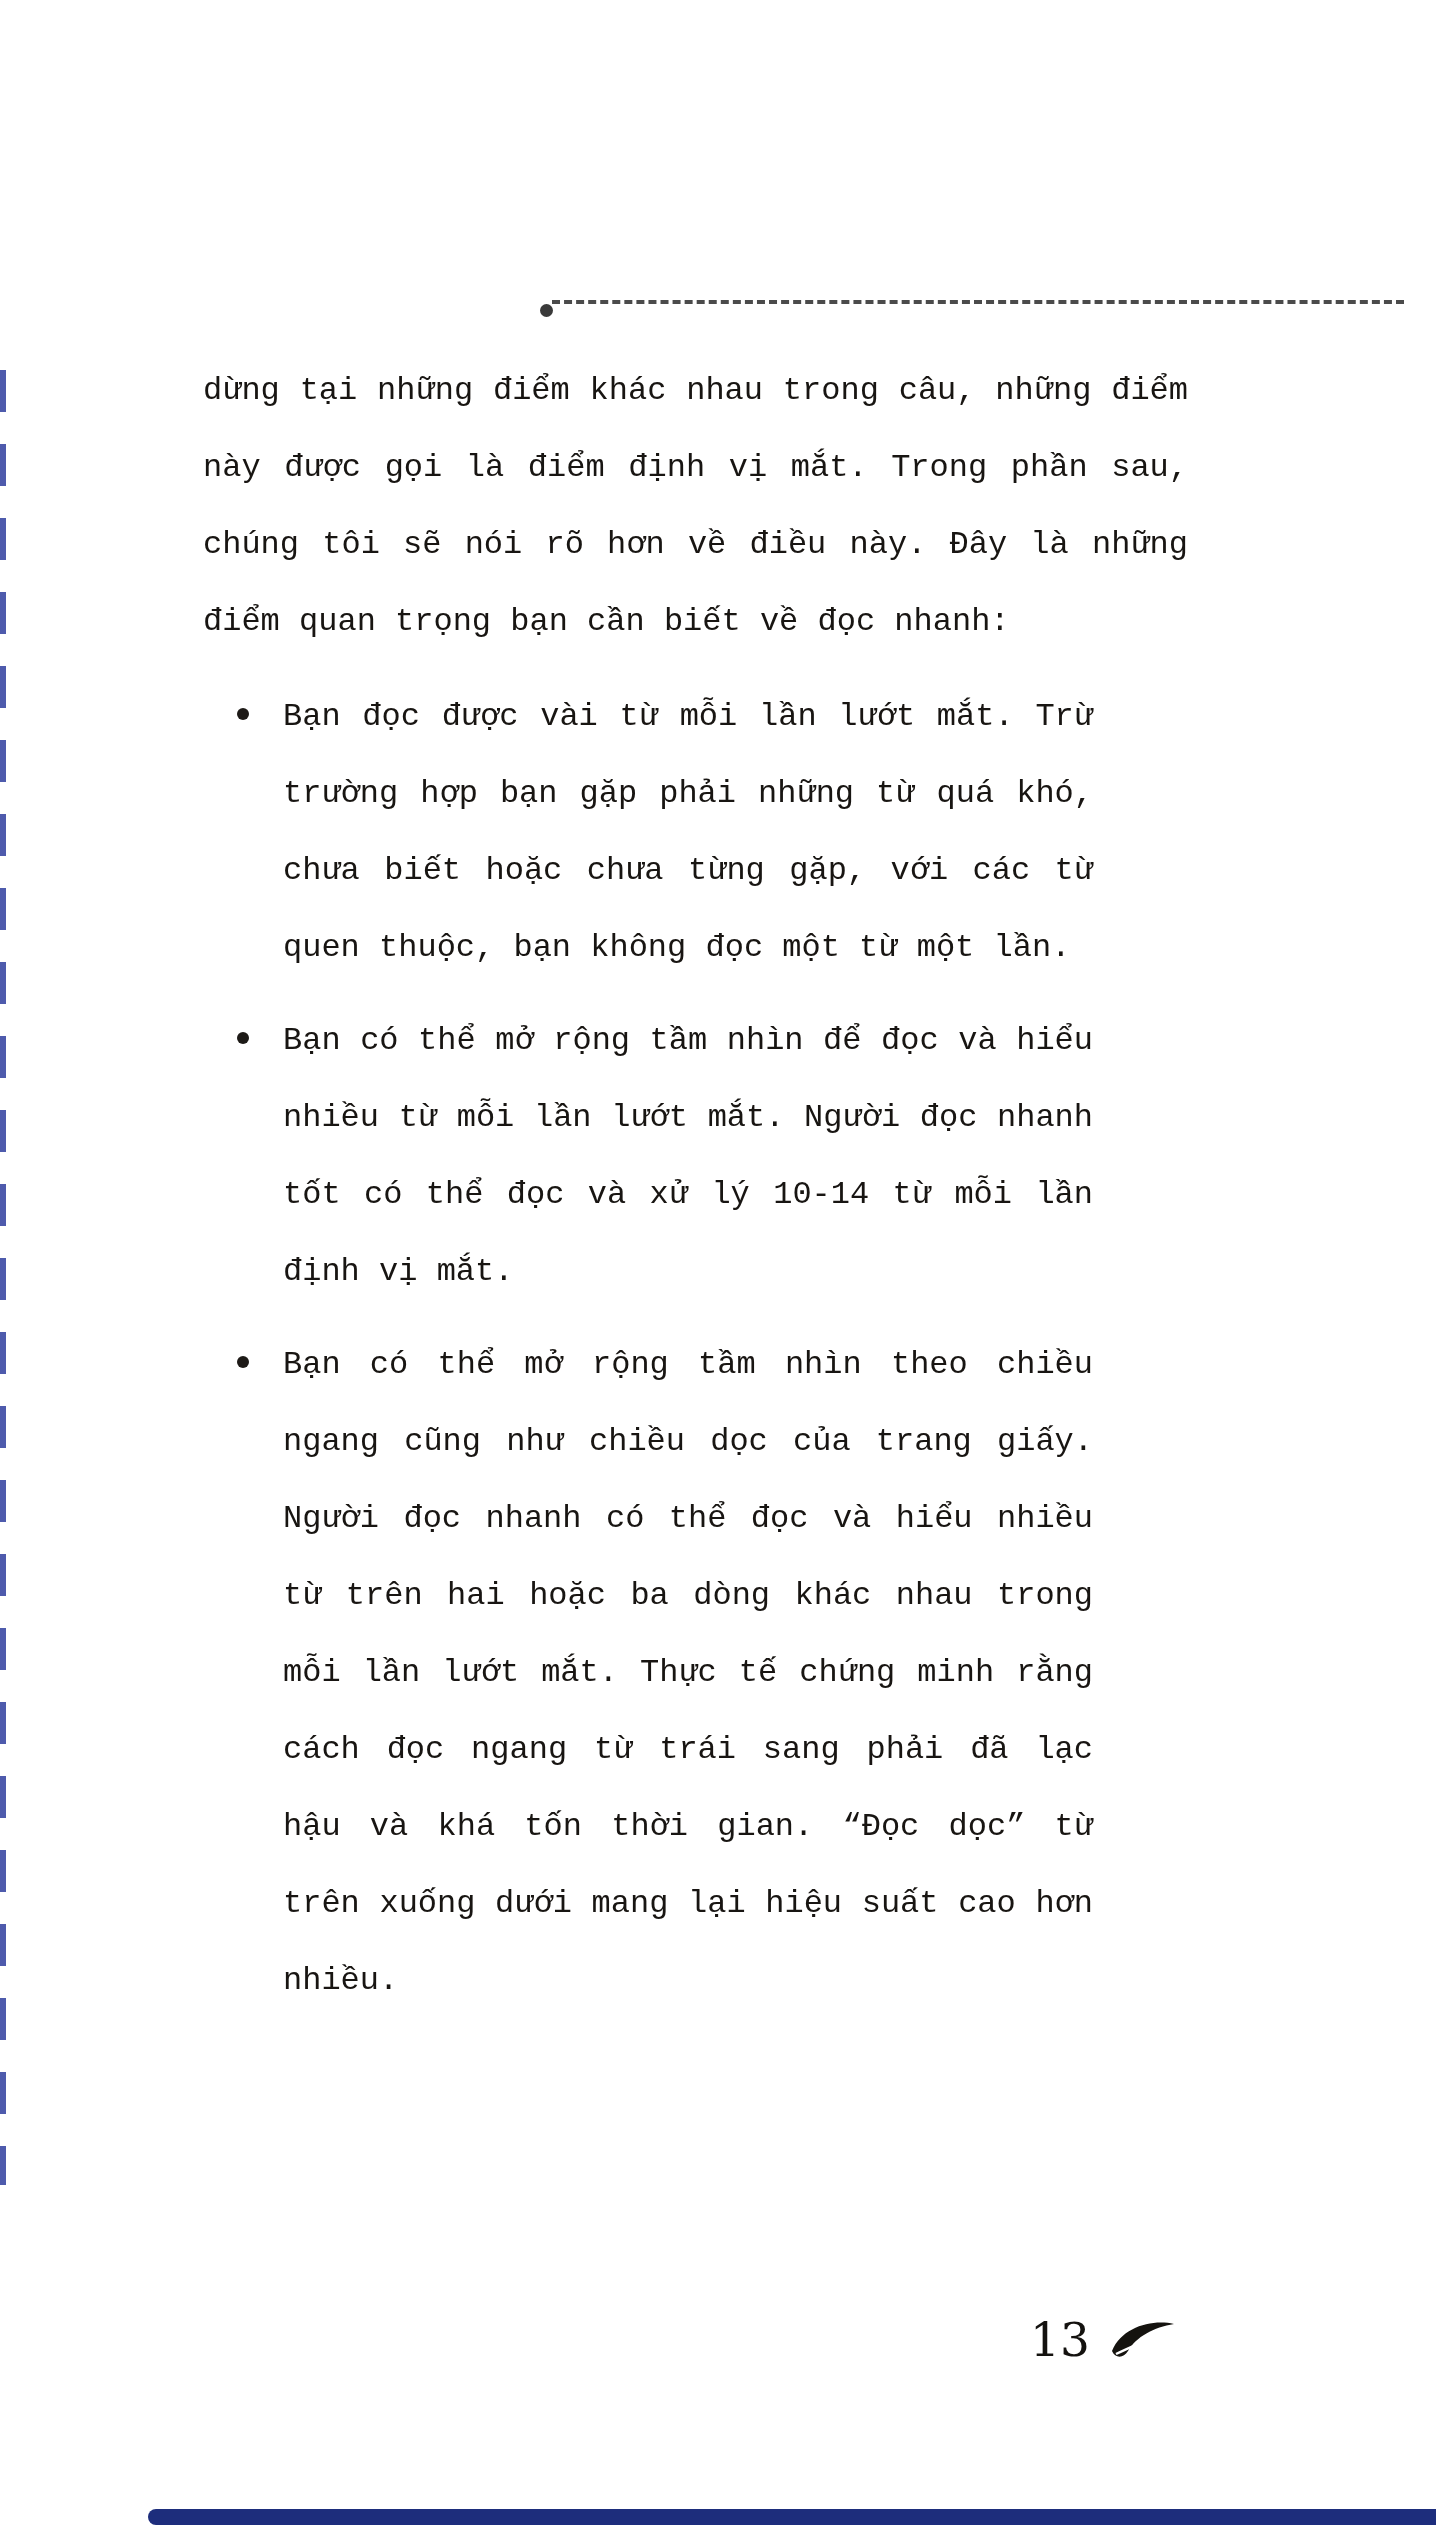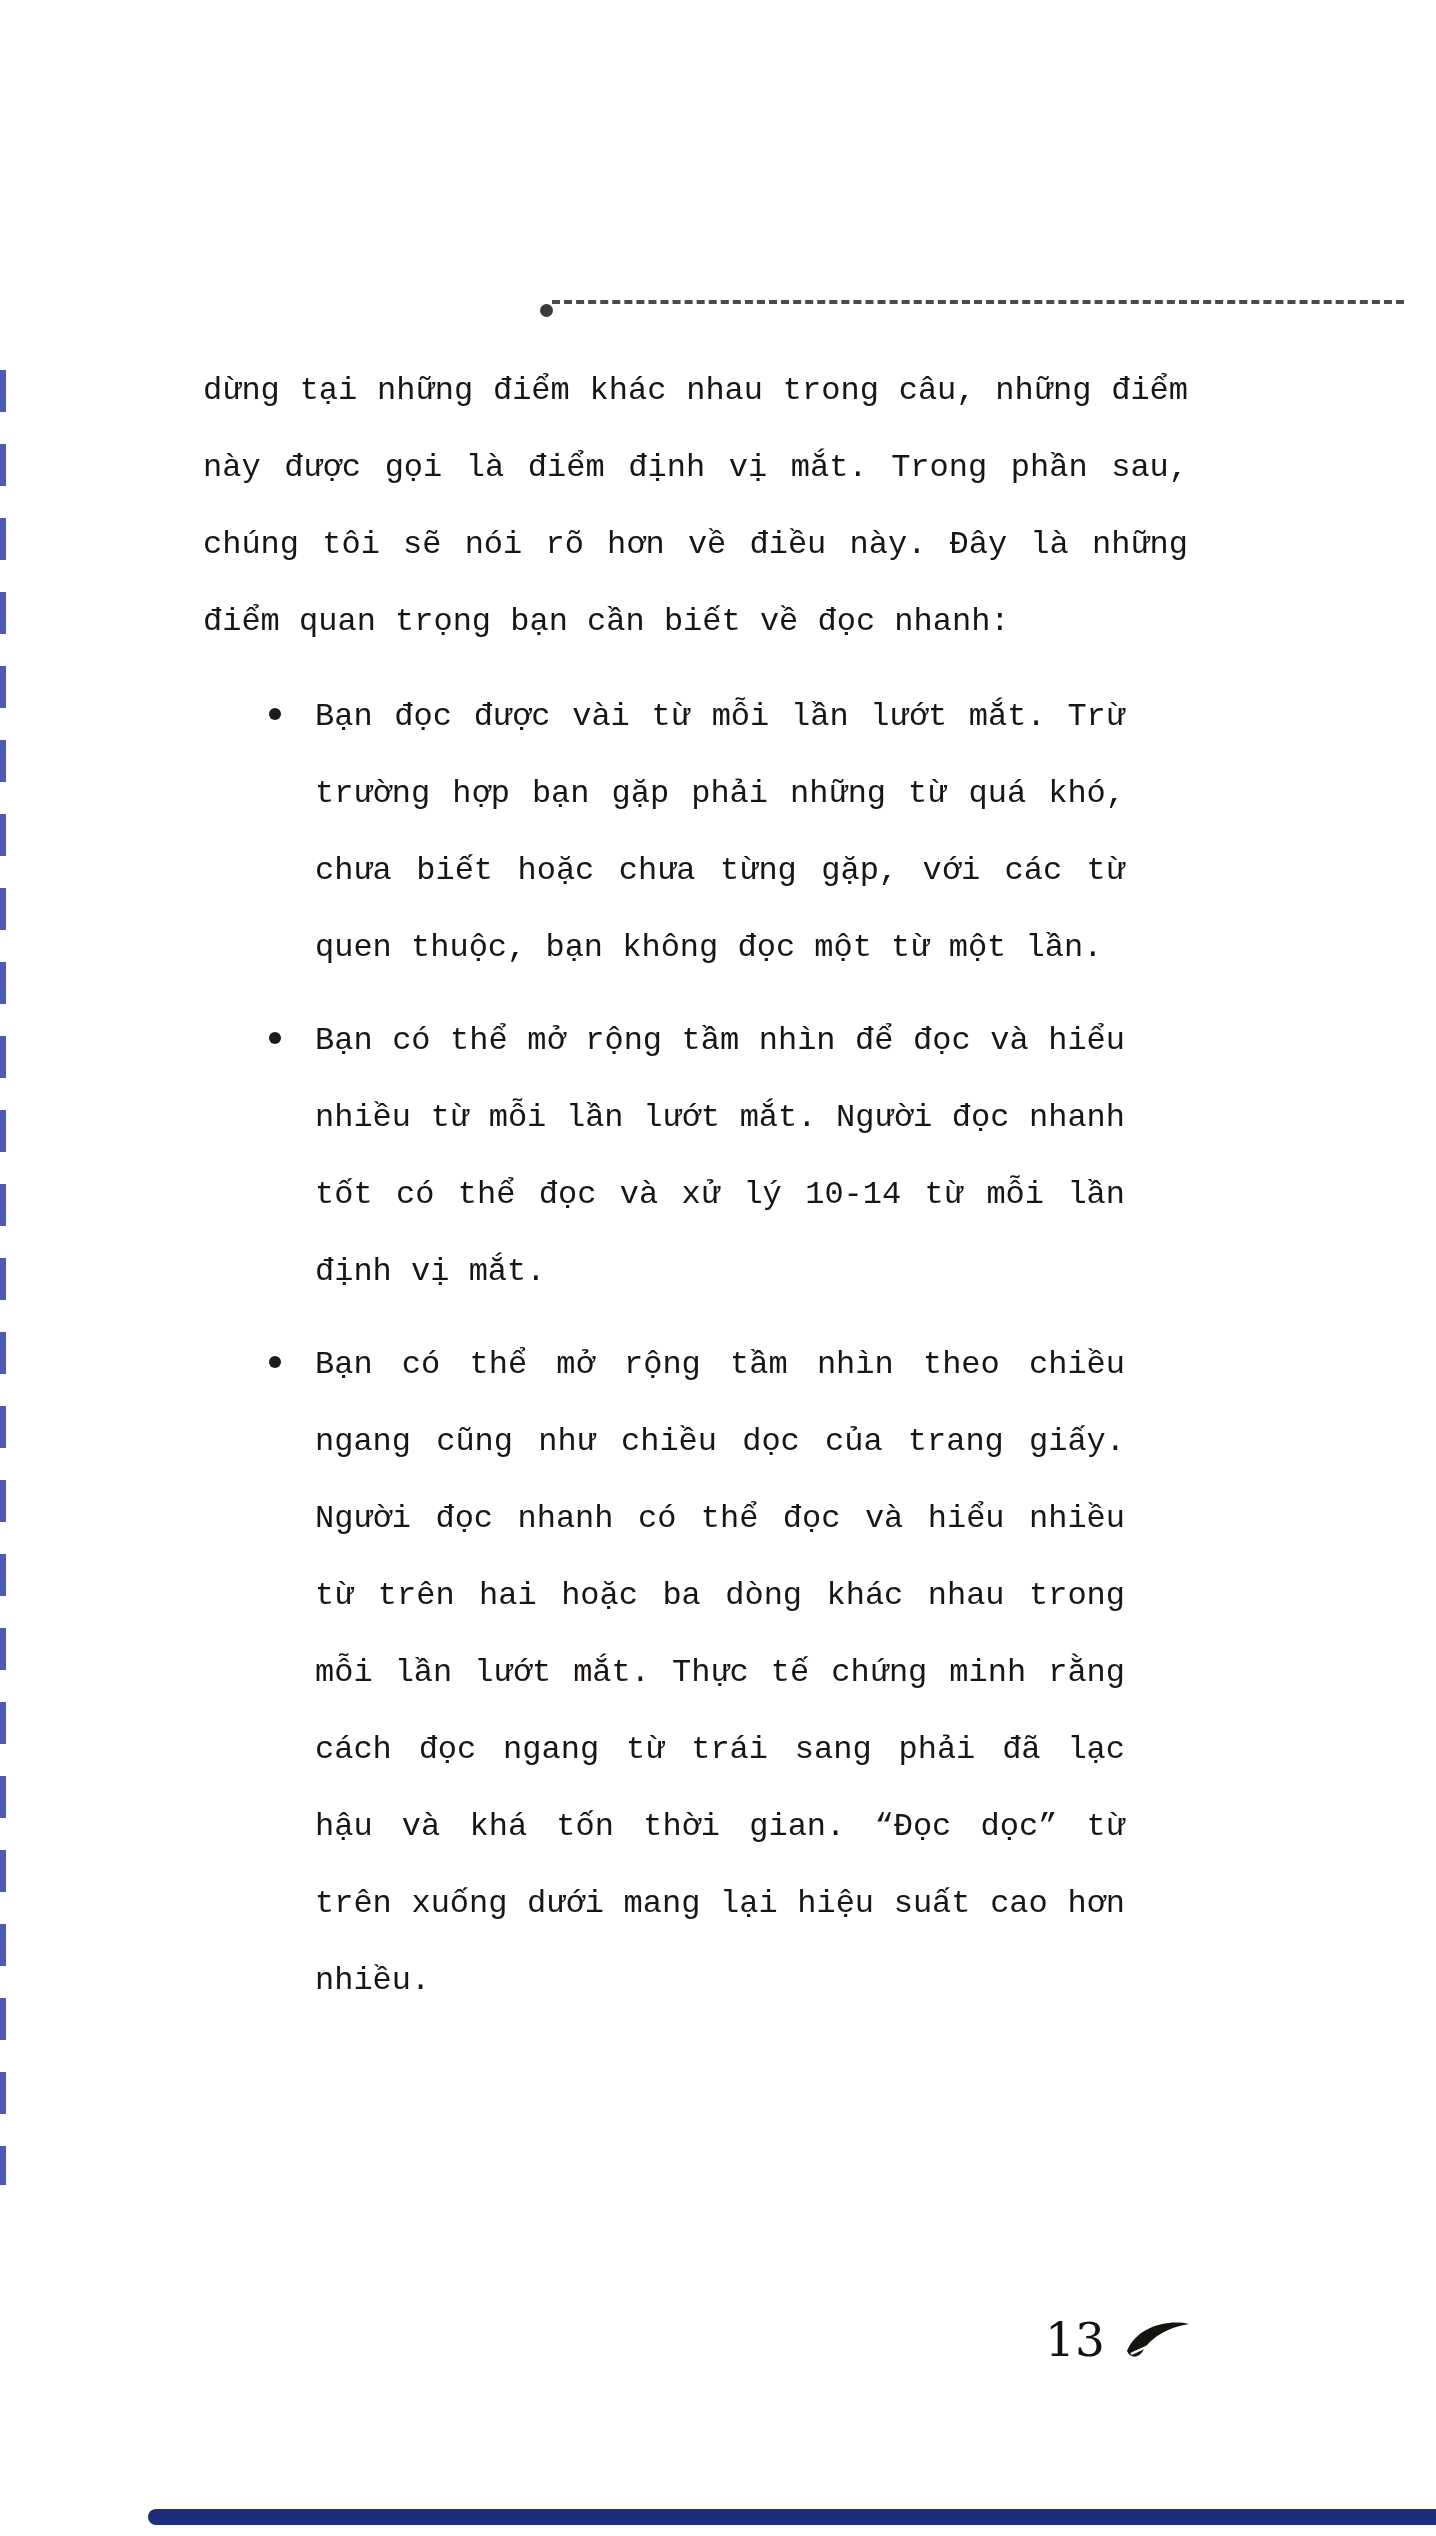--- a/index.html
+++ b/index.html
@@ -32,35 +32,35 @@
   }
 
   
   .body-text{
     position:absolute;top:352px;left:203px;width:985px;
     font-size:32px;line-height:77px;
     text-align:justify;
     font-family:Liberation Mono, monospace;
   }
   .intro{margin:0 0 18px 0;}
-  .bullets{margin-left:112px;width:810px;}
+  .bullets{margin-left:80px;width:810px;}
   .bullet{position:relative;margin:0 0 16px 0;text-align:justify;}
   .bullet:last-child{margin-bottom:0;}
   .bullet .dot{
     position:absolute;left:-46px;top:30px;
     width:12px;height:12px;border-radius:50%;
     background:#1d1a17;
   }
 
   
   .footer{
     position:absolute;top:2312px;left:1030px;
     display:flex;align-items:center;gap:16px;
   }
-  .page-number{font-size:47px;font-weight:500;color:#14120f;margin-left:15px;}
+  .page-number{font-size:47px;font-weight:500;color:#14120f;}
   .logo-icon{display:block;}
 
   
   .left-edge-mark{
     position:absolute;left:0;top:370px;width:6px;height:1815px;
     background:repeating-linear-gradient(
       to bottom,
       rgba(47,62,158,.85) 0 42px,
       rgba(47,62,158,0) 42px 74px);
   }

